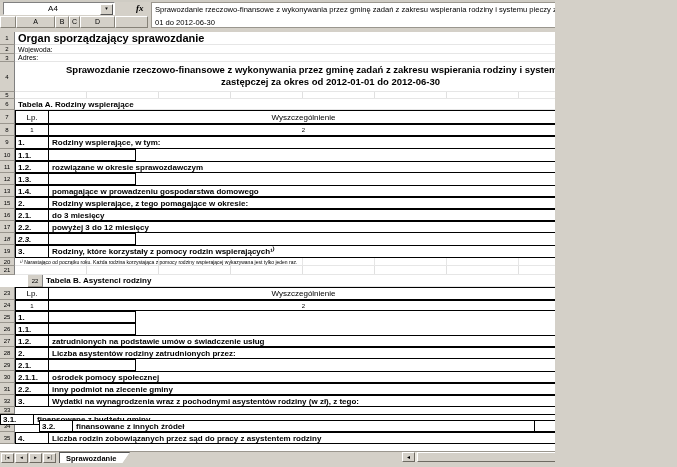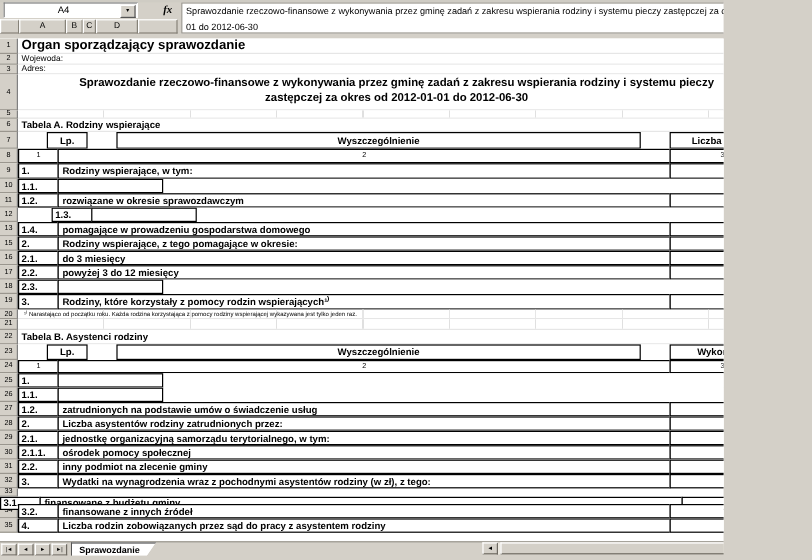--- a/index.html
+++ b/index.html
@@ -1,17 +1,17 @@
 <!DOCTYPE html>
 <html><head>
 <meta charset="utf-8">
 <style>
   html,body{margin:0;padding:0;background:#d4d0c8;}
   .app{position:relative;width:555px;height:467px;background:#d4d0c8;
-       font-family:"Liberation Sans",sans-serif;overflow:hidden;color:#000;padding-left:48px;}
+       font-family:"Liberation Sans",sans-serif;overflow:hidden;color:#000;}
 
   
   .topsliver{position:absolute;left:0;top:0;width:677px;height:2px;background:#cfccc4;}
   .namebox{position:absolute;left:3px;top:2px;width:112px;height:13px;background:#fff;
            border:1px solid;border-color:#808080 #fff #fff #808080;
            font-size:8px;line-height:11px;text-align:center;padding-right:12px;box-sizing:border-box;}
   .namebox .dd{position:absolute;right:1px;top:1px;width:11px;height:9px;background:#d4d0c8;
            border:1px solid;border-color:#fff #555 #555 #fff;
            font-size:4.5px;line-height:8px;text-align:center;padding:0;}
   .fxicon{position:absolute;left:136px;top:3px;width:14px;height:12px;
@@ -48,21 +48,21 @@
   .t-empty .fullcell{background-image:repeating-linear-gradient(to right,transparent 0,transparent 71px,#e0e0e0 71px,#e0e0e0 72px);}
   .t-footnote .fullcell{font-size:5px;padding-left:5px;
           background-image:repeating-linear-gradient(to right,transparent 0,transparent 71px,#e6e6e6 71px,#e6e6e6 72px);}
 
   .cell{border:1px solid #000;box-sizing:border-box;display:flex;align-items:center;
         overflow:hidden;background:#fff;}
   .cell + .cell{margin-left:-1px;}
   .c-lp{width:34px;min-width:34px;padding-left:2px;}
   .c-desc{flex:1;padding-left:3px;}
   .c-val{width:88px;min-width:88px;}
-  .t-thead .cell{font-weight:bold;font-size:8px;justify-content:center;padding-left:0;margin-left:24px;}
+  .t-thead .cell{font-weight:normal;font-size:8px;justify-content:center;padding-left:0;}
   .t-colnum .cell{font-size:6px;justify-content:center;padding-left:0;}
   .t-data .cell{font-weight:bold;font-size:8px;}
   .t-data .c-desc, .t-data .c-lp{line-height:9px;}
 
   
   .vsb{position:absolute;left:656px;top:30px;width:14px;height:420px;background:#ebe8e0;}
   .sbtn{position:absolute;left:0;width:14px;height:12px;background:#d4d0c8;
         border:1px solid;border-color:#fff #6e6a62 #6e6a62 #fff;box-sizing:border-box;
         font-size:5px;line-height:10px;text-align:center;}
   .vsb .up{top:0;}
@@ -193,21 +193,21 @@
       </div>
       <div class="row t-data" style="height: 12px;">
         <div class="rownum">11</div>
         <div class="rowmain">
           <div class="cell c-lp">1.2.</div>
           <div class="cell c-desc">rozwiązane w okresie sprawozdawczym</div>
           <div class="cell c-val"></div>
         </div>
         <div class="gridstrip"></div>
       </div>
-      <div class="row t-data" style="height: 12px; gap: 28px;">
+      <div class="row t-data" style="height: 12px;">
         <div class="rownum">12</div>
         <div class="rowmain">
           <div class="cell c-lp">1.3.</div>
           <div class="cell c-val"></div>
         </div>
         <div class="gridstrip"></div>
       </div>
       <div class="row t-data" style="height: 12px;">
         <div class="rownum">13</div>
         <div class="rowmain">
@@ -237,21 +237,21 @@
       </div>
       <div class="row t-data" style="height: 12px;">
         <div class="rownum">17</div>
         <div class="rowmain">
           <div class="cell c-lp">2.2.</div>
           <div class="cell c-desc">powyżej 3 do 12 miesięcy</div>
           <div class="cell c-val"></div>
         </div>
         <div class="gridstrip"></div>
       </div>
-      <div class="row t-data" style="height: 12px;">
+      <div class="row t-data" style="height: 12px; font-style: italic;">
         <div class="rownum">18</div>
         <div class="rowmain">
           <div class="cell c-lp">2.3.</div>
           <div class="cell c-val"></div>
         </div>
         <div class="gridstrip"></div>
       </div>
       <div class="row t-data" style="height: 13px;">
         <div class="rownum">19</div>
         <div class="rowmain">
@@ -268,21 +268,21 @@
         </div>
         <div class="gridstrip"></div>
       </div>
       <div class="row t-empty" style="height: 9px;">
         <div class="rownum">21</div>
         <div class="rowmain">
           <div class="fullcell"></div>
         </div>
         <div class="gridstrip"></div>
       </div>
-      <div class="row t-section" style="height: 12px;">
+      <div class="row t-section" style="height: 12px; margin-left: 28px;">
         <div class="rownum">22</div>
         <div class="rowmain">
           <div class="fullcell">Tabela B. Asystenci rodziny</div>
         </div>
         <div class="gridstrip"></div>
       </div>
       <div class="row t-thead" style="height: 13px;">
         <div class="rownum">23</div>
         <div class="rowmain">
           <div class="cell c-lp">Lp.</div>
@@ -331,21 +331,20 @@
           <div class="cell c-lp">2.</div>
           <div class="cell c-desc">Liczba asystentów rodziny zatrudnionych przez:</div>
           <div class="cell c-val"></div>
         </div>
         <div class="gridstrip"></div>
       </div>
       <div class="row t-data" style="height: 12px;">
         <div class="rownum">29</div>
         <div class="rowmain">
           <div class="cell c-lp">2.1.</div>
-          <div class="cell c-desc">jednostkę organizacyjną samorządu terytorialnego, w tym:</div>
           <div class="cell c-val"></div>
         </div>
         <div class="gridstrip"></div>
       </div>
       <div class="row t-data" style="height: 12px;">
         <div class="rownum">30</div>
         <div class="rowmain">
           <div class="cell c-lp">2.1.1.</div>
           <div class="cell c-desc">ośrodek pomocy społecznej</div>
           <div class="cell c-val"></div>
@@ -372,21 +371,21 @@
       </div>
       <div class="row t-data" style="height: 13px; flex-direction: column;">
         <div class="rownum">33</div>
         <div class="rowmain">
           <div class="cell c-lp">3.1.</div>
           <div class="cell c-desc">finansowane z budżetu gminy</div>
           <div class="cell c-val"></div>
         </div>
         <div class="gridstrip"></div>
       </div>
-      <div class="row t-data" style="height: 12px;">
+      <div class="row t-data" style="height: 12px; gap: 24px;">
         <div class="rownum">34</div>
         <div class="rowmain">
           <div class="cell c-lp">3.2.</div>
           <div class="cell c-desc">finansowane z innych źródeł</div>
           <div class="cell c-val"></div>
         </div>
         <div class="gridstrip"></div>
       </div>
       <div class="row t-data" style="height: 12px;">
         <div class="rownum">35</div>

